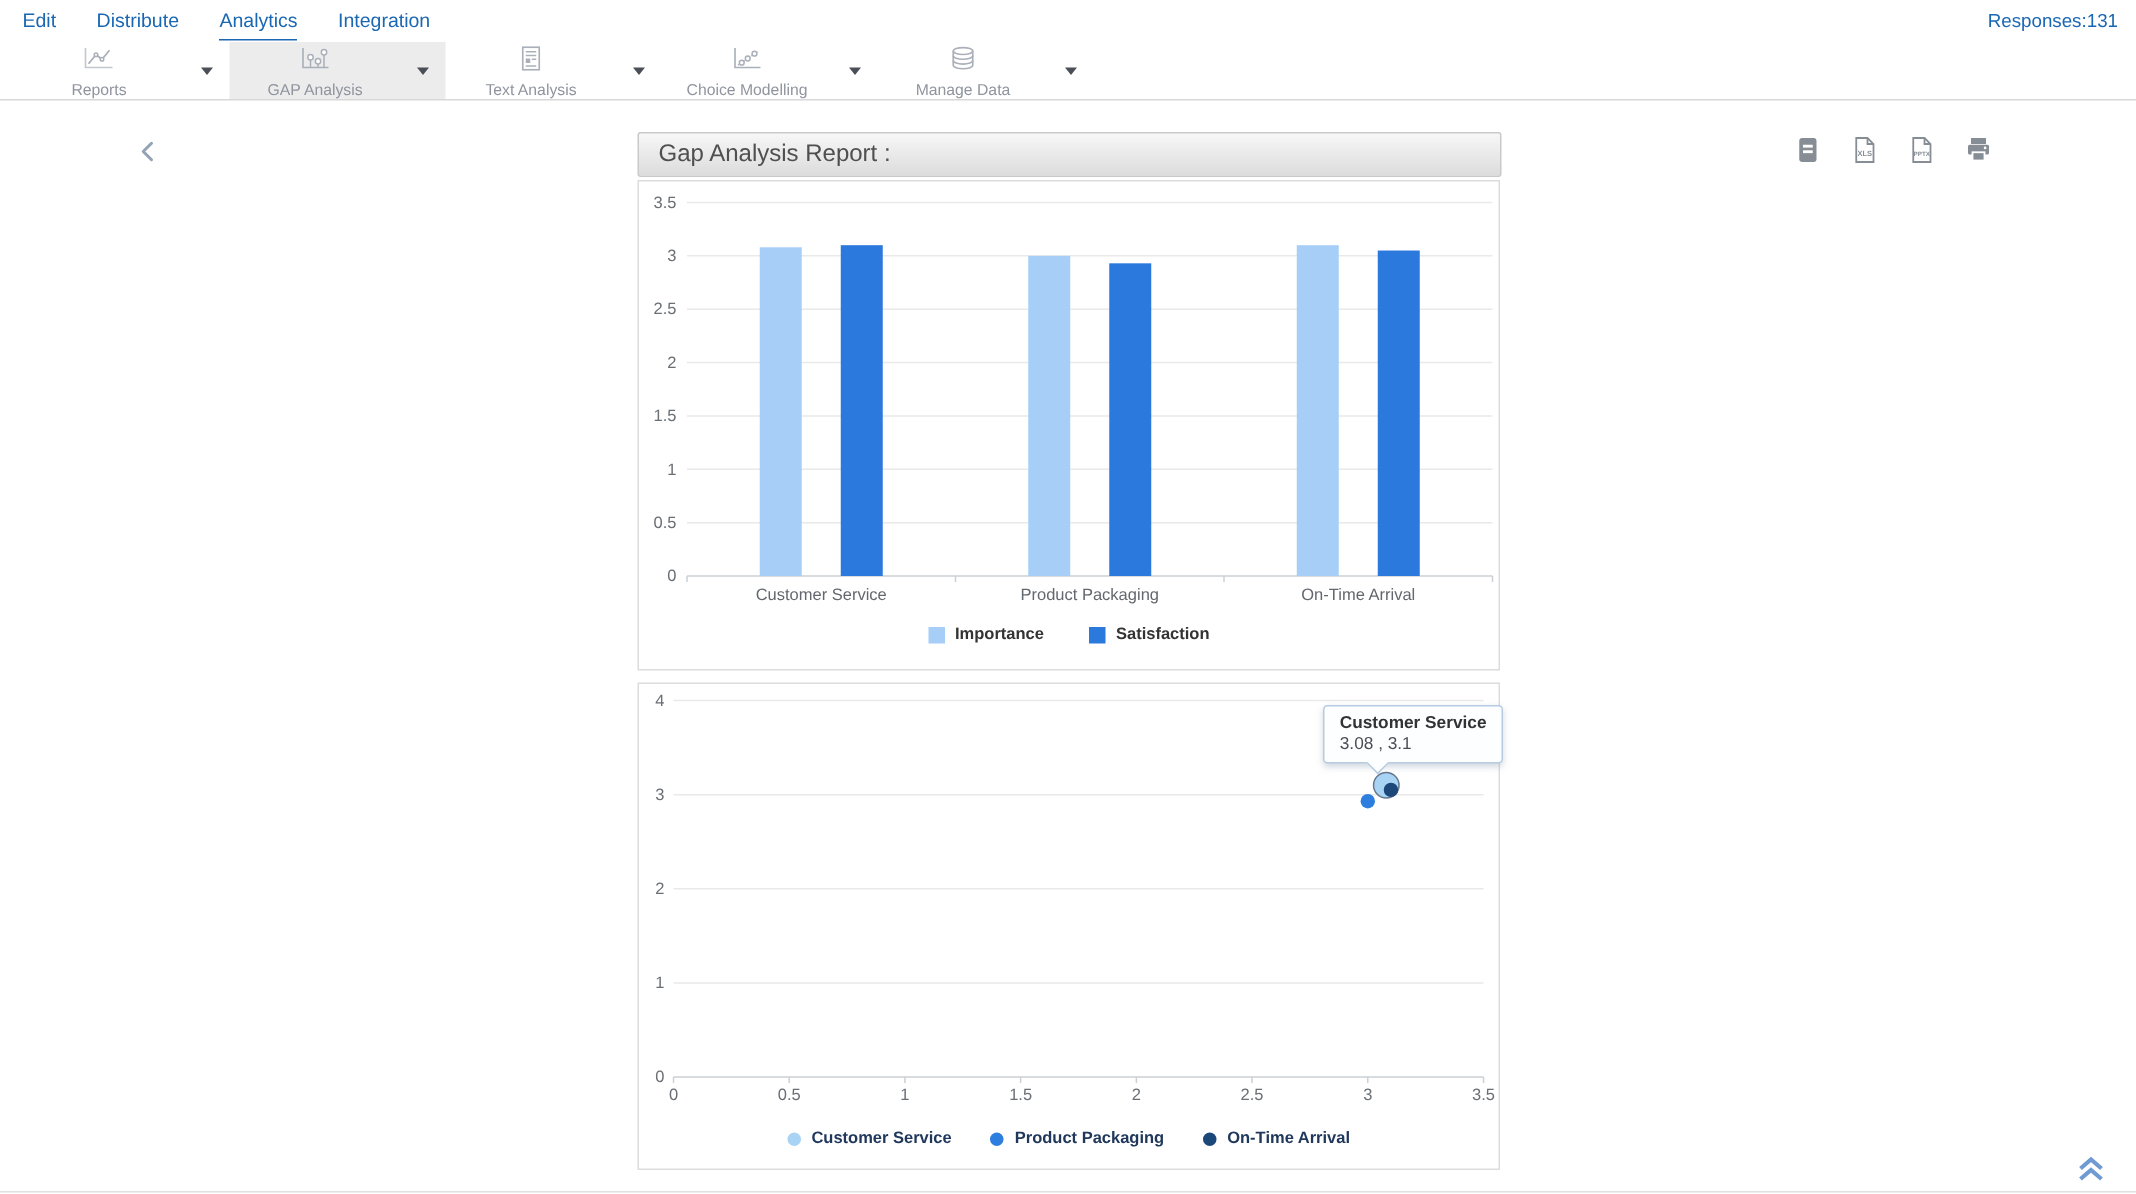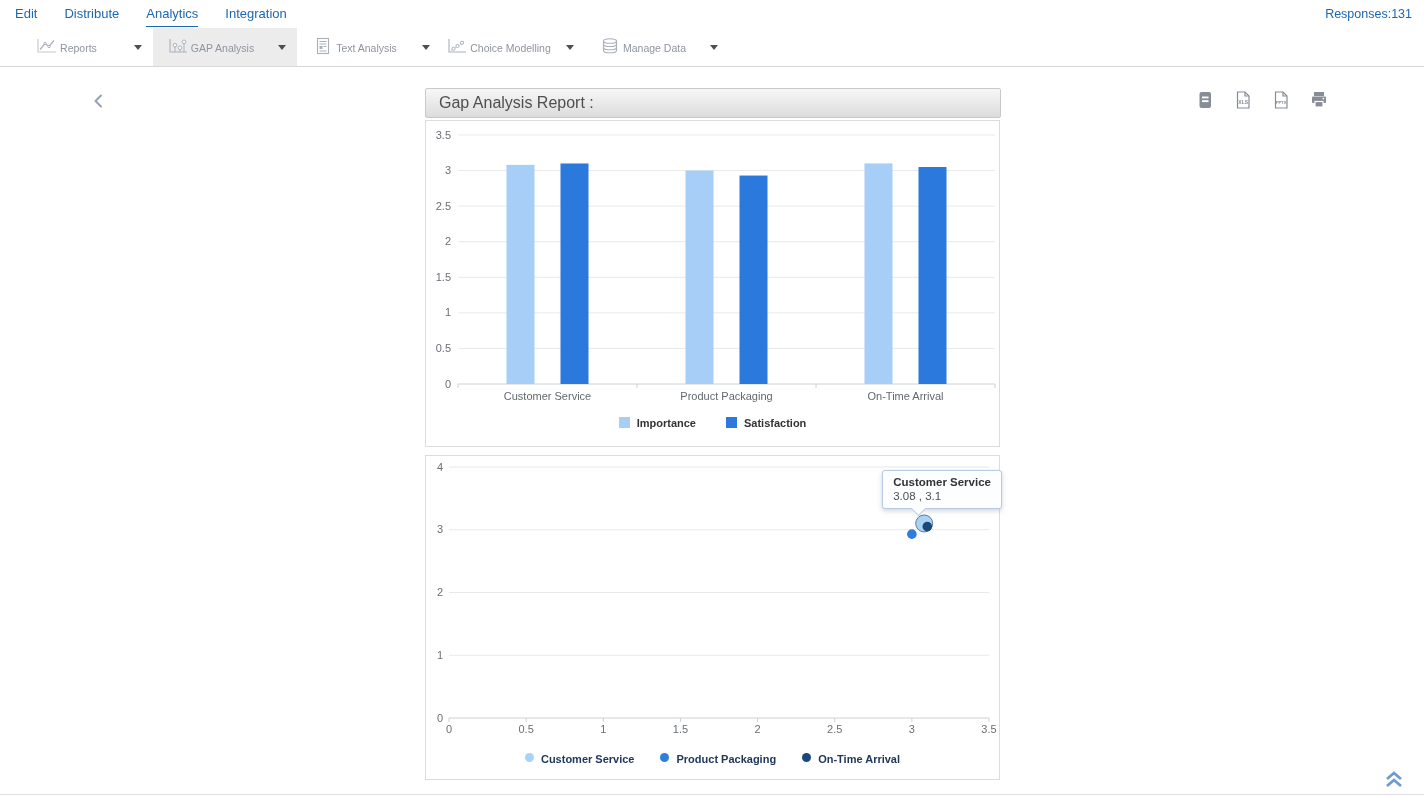--- a/index.html
+++ b/index.html
@@ -29,21 +29,21 @@
 
   
   .toolbar{
     position:absolute;top:28px;left:0;right:0;height:39px;
     background:#fff;border-bottom:1px solid #d8d8d8;
     display:flex;align-items:stretch;padding-left:9px;box-sizing:border-box;
   }
   .tb-section{width:144px;display:flex;align-items:stretch;}
   .tb-section.selected{background:#ececec;}
   .tb-main{
-    flex:1;display:flex;flex-direction:row;align-items:center;justify-content:center;
+    flex:1;display:flex;flex-direction:column;align-items:center;justify-content:center;
     gap:1px;cursor:pointer;padding-top:2px;
   }
   .tb-label{font-size:10.5px;color:#8f949e;}
   .tb-caret{width:30px;display:flex;align-items:center;justify-content:center;cursor:pointer;}
   .caret-down{
     width:0;height:0;border-left:4px solid transparent;border-right:4px solid transparent;
     border-top:5px solid #4a4f57;display:inline-block;
   }
 
   
@@ -67,21 +67,21 @@
   }
   #bar-panel{top:120px;height:327px;}
   #scatter-panel{top:455px;height:325px;}
 
   .chart-legend{
     position:absolute;left:0;right:0;display:flex;justify-content:center;
     gap:30px;align-items:center;
   }
   #bar-panel .chart-legend{top:296px;}
   #scatter-panel .chart-legend{top:297px;gap:26px;}
-  .legend-item{display:flex;align-items:flex-start;gap:7px;cursor:pointer;}
+  .legend-item{display:flex;align-items:center;gap:7px;cursor:pointer;}
   .legend-swatch{width:11px;height:11px;display:inline-block;}
   .legend-dot{width:9px;height:9px;border-radius:50%;display:inline-block;}
   #bar-panel .legend-label{font-size:11px;font-weight:bold;color:#333333;}
   #scatter-panel .legend-label{font-size:11px;font-weight:bold;color:#20385c;}
 
   
   .tooltip{
     position:absolute;background:#fdfeff;border:1px solid #b6cbe2;border-radius:3px;
     padding:5px 10px 6px;box-shadow:0 2px 5px rgba(120,140,160,.35);
     z-index:5;white-space:nowrap;

